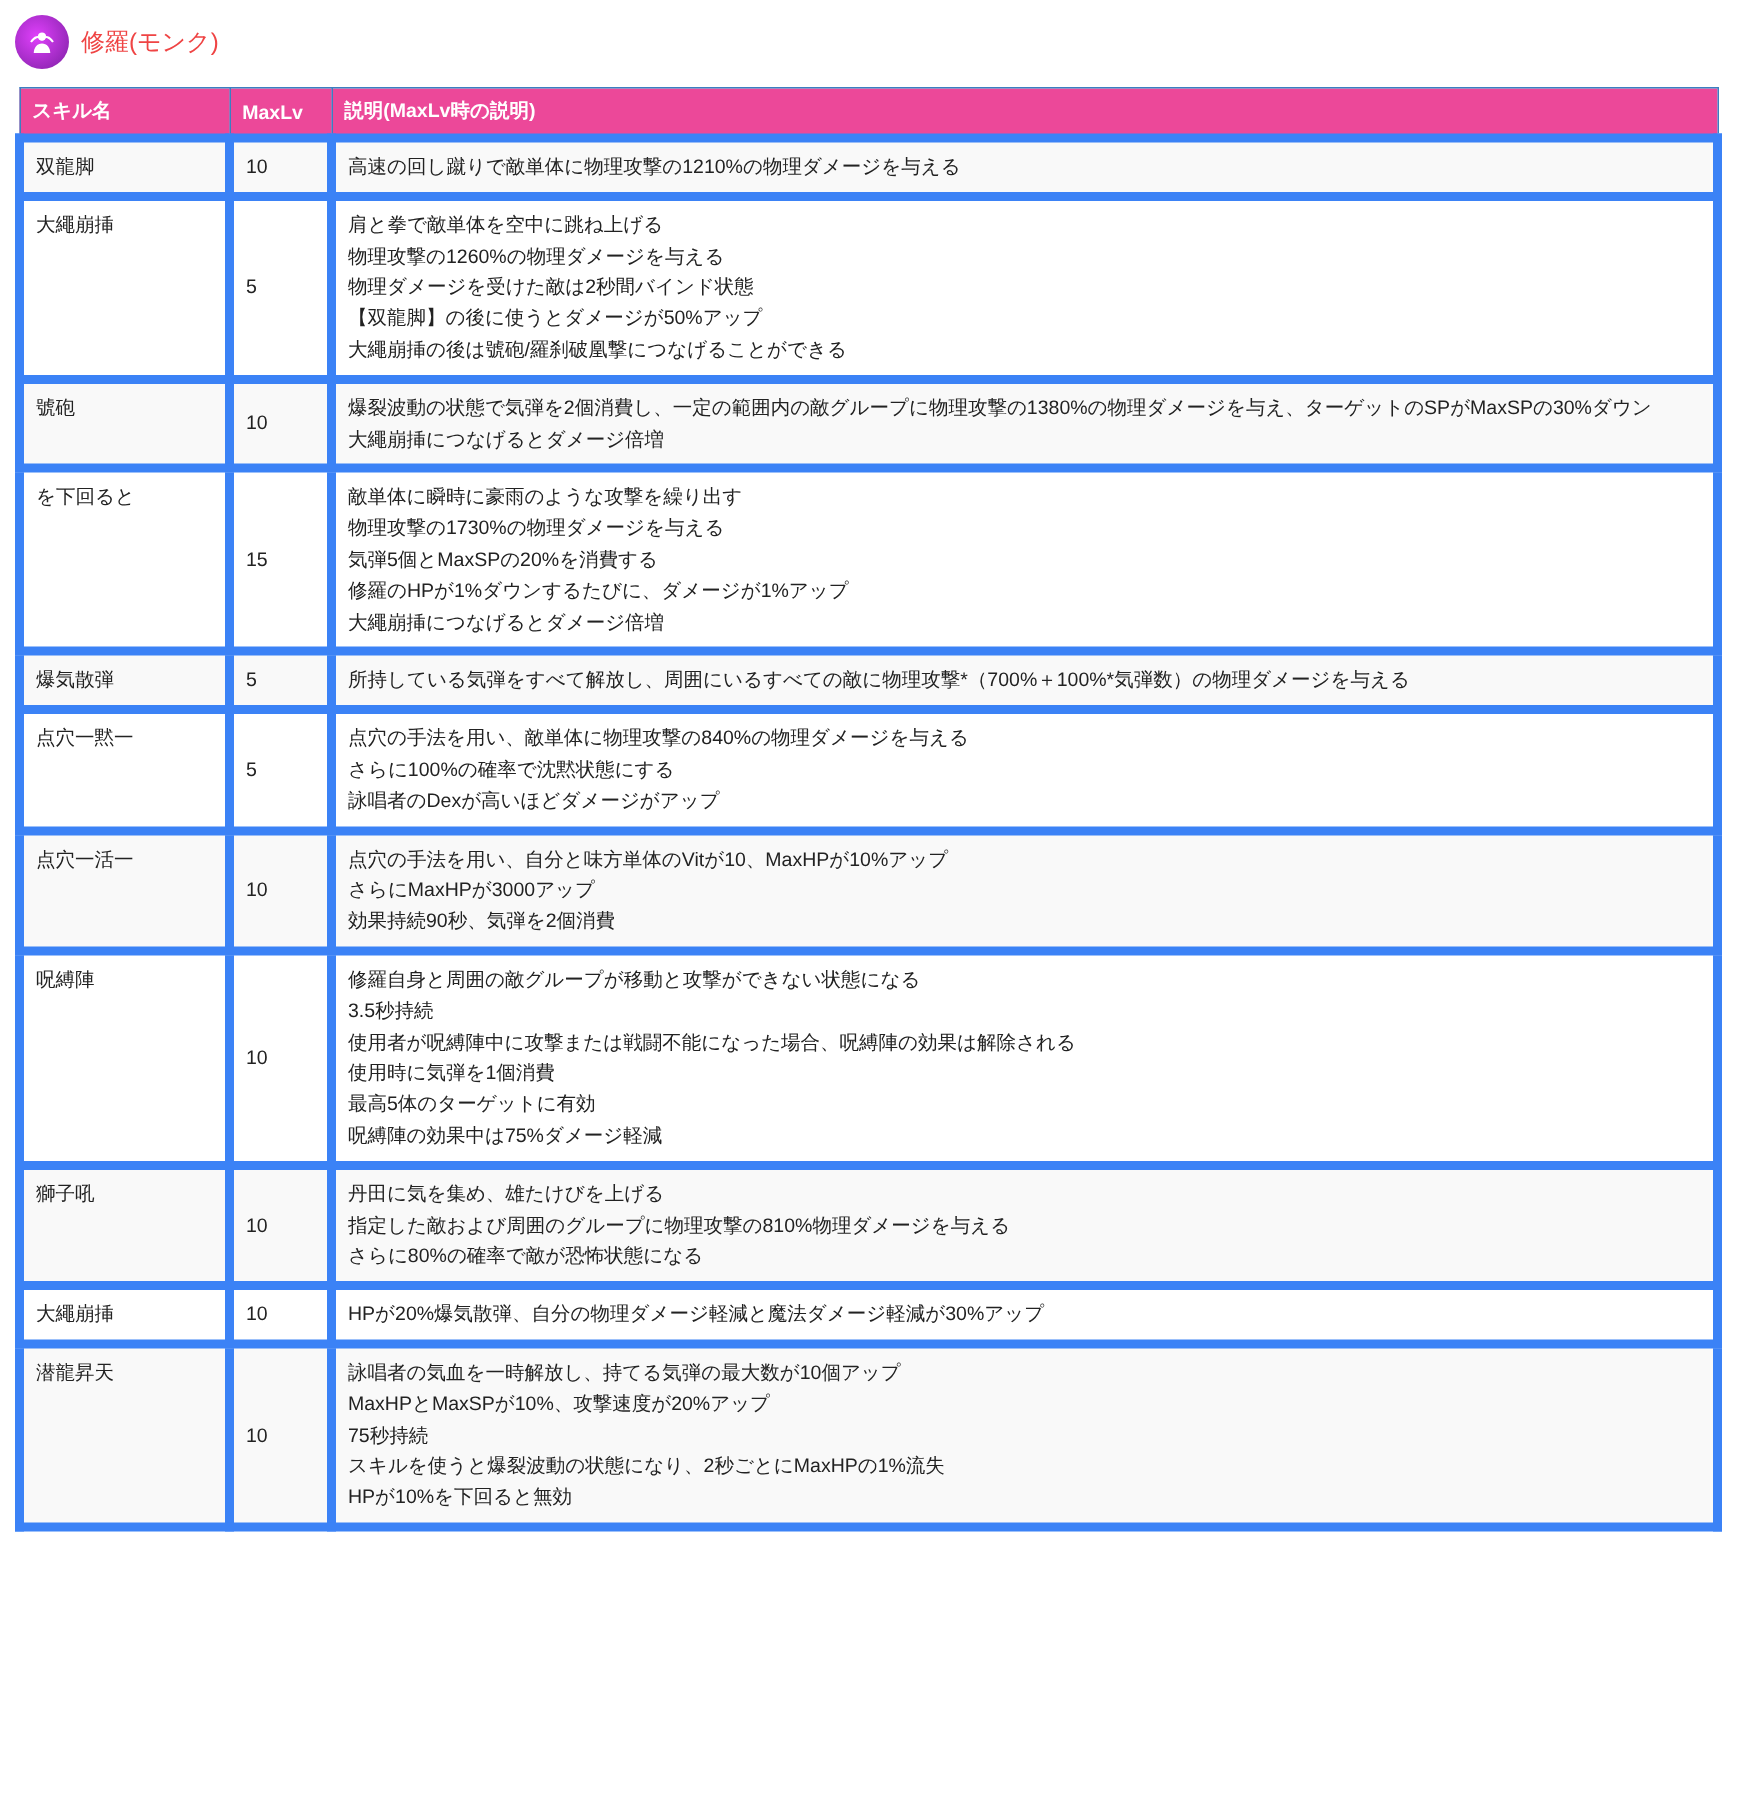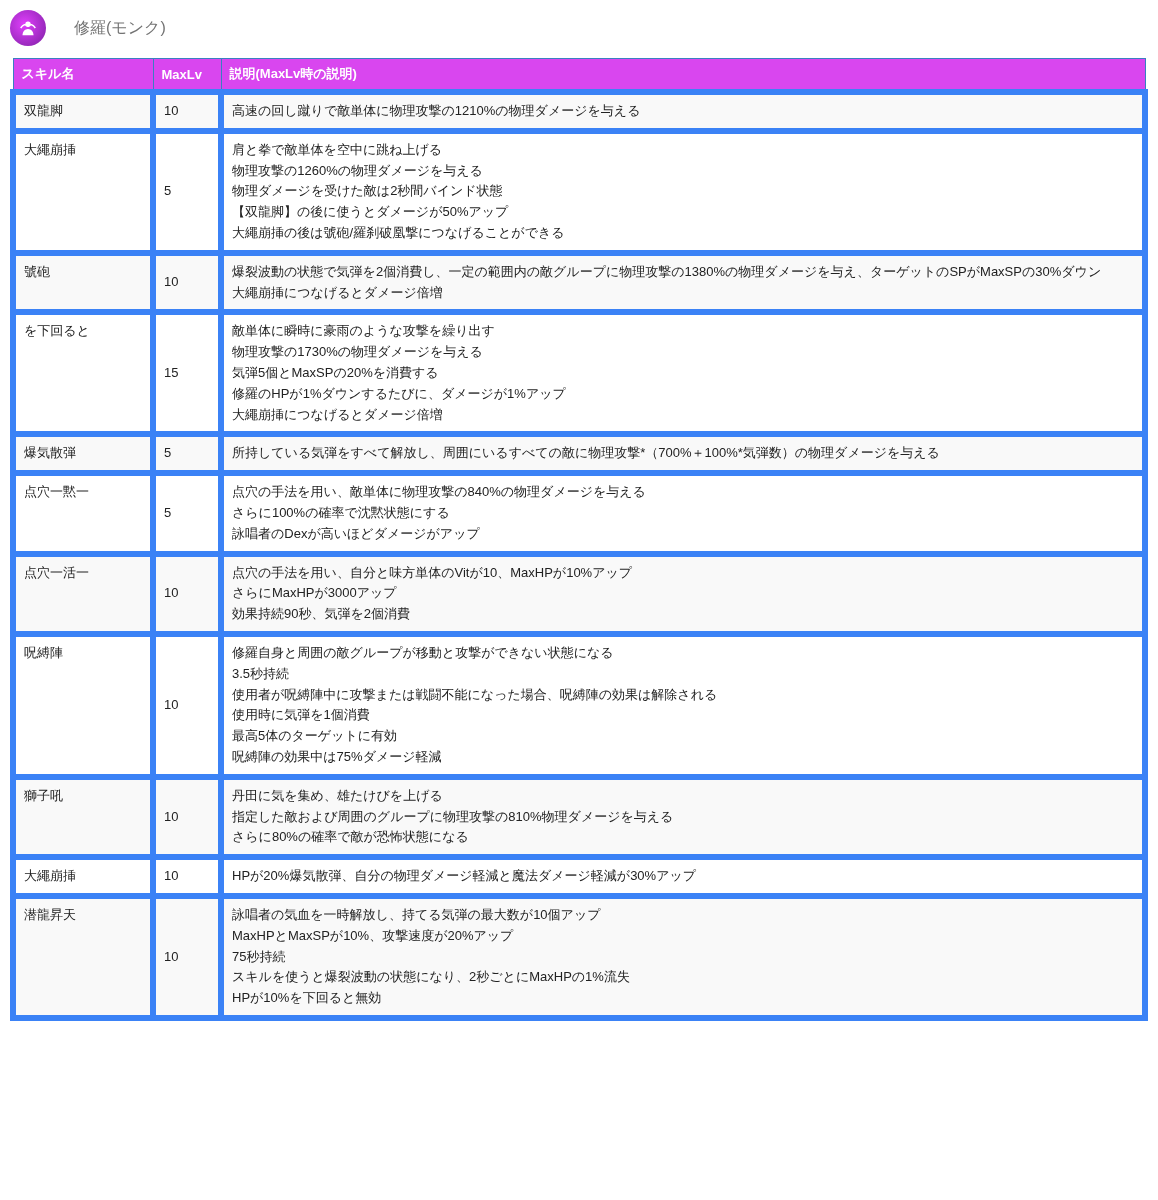--- a/index.html
+++ b/index.html
@@ -27,33 +27,32 @@
       flex-shrink: 0;
     }
     .header-icon svg {
       width: 22px;
       height: 22px;
       fill: white;
     }
     .header-title {
       font-size: 16px;
       font-weight: normal;
-      color: #737373;
-      margin-left: 20px;
+      color: #ef4444;
     }
     table {
       width: 100%;
       border-collapse: collapse;
       table-layout: fixed;
     }
     col.skill { width: 140px; }
     col.maxlv { width: 68px; }
     col.desc { width: auto; }
     thead tr {
-      background: #d946ef;
+      background: #ec4899;
       color: #fff;
     }
     thead th {
       padding: 6px 8px;
       text-align: left;
       font-weight: bold;
       border: 1px solid #3a7fc1;
       font-size: 13px;
     }
     tbody tr {

